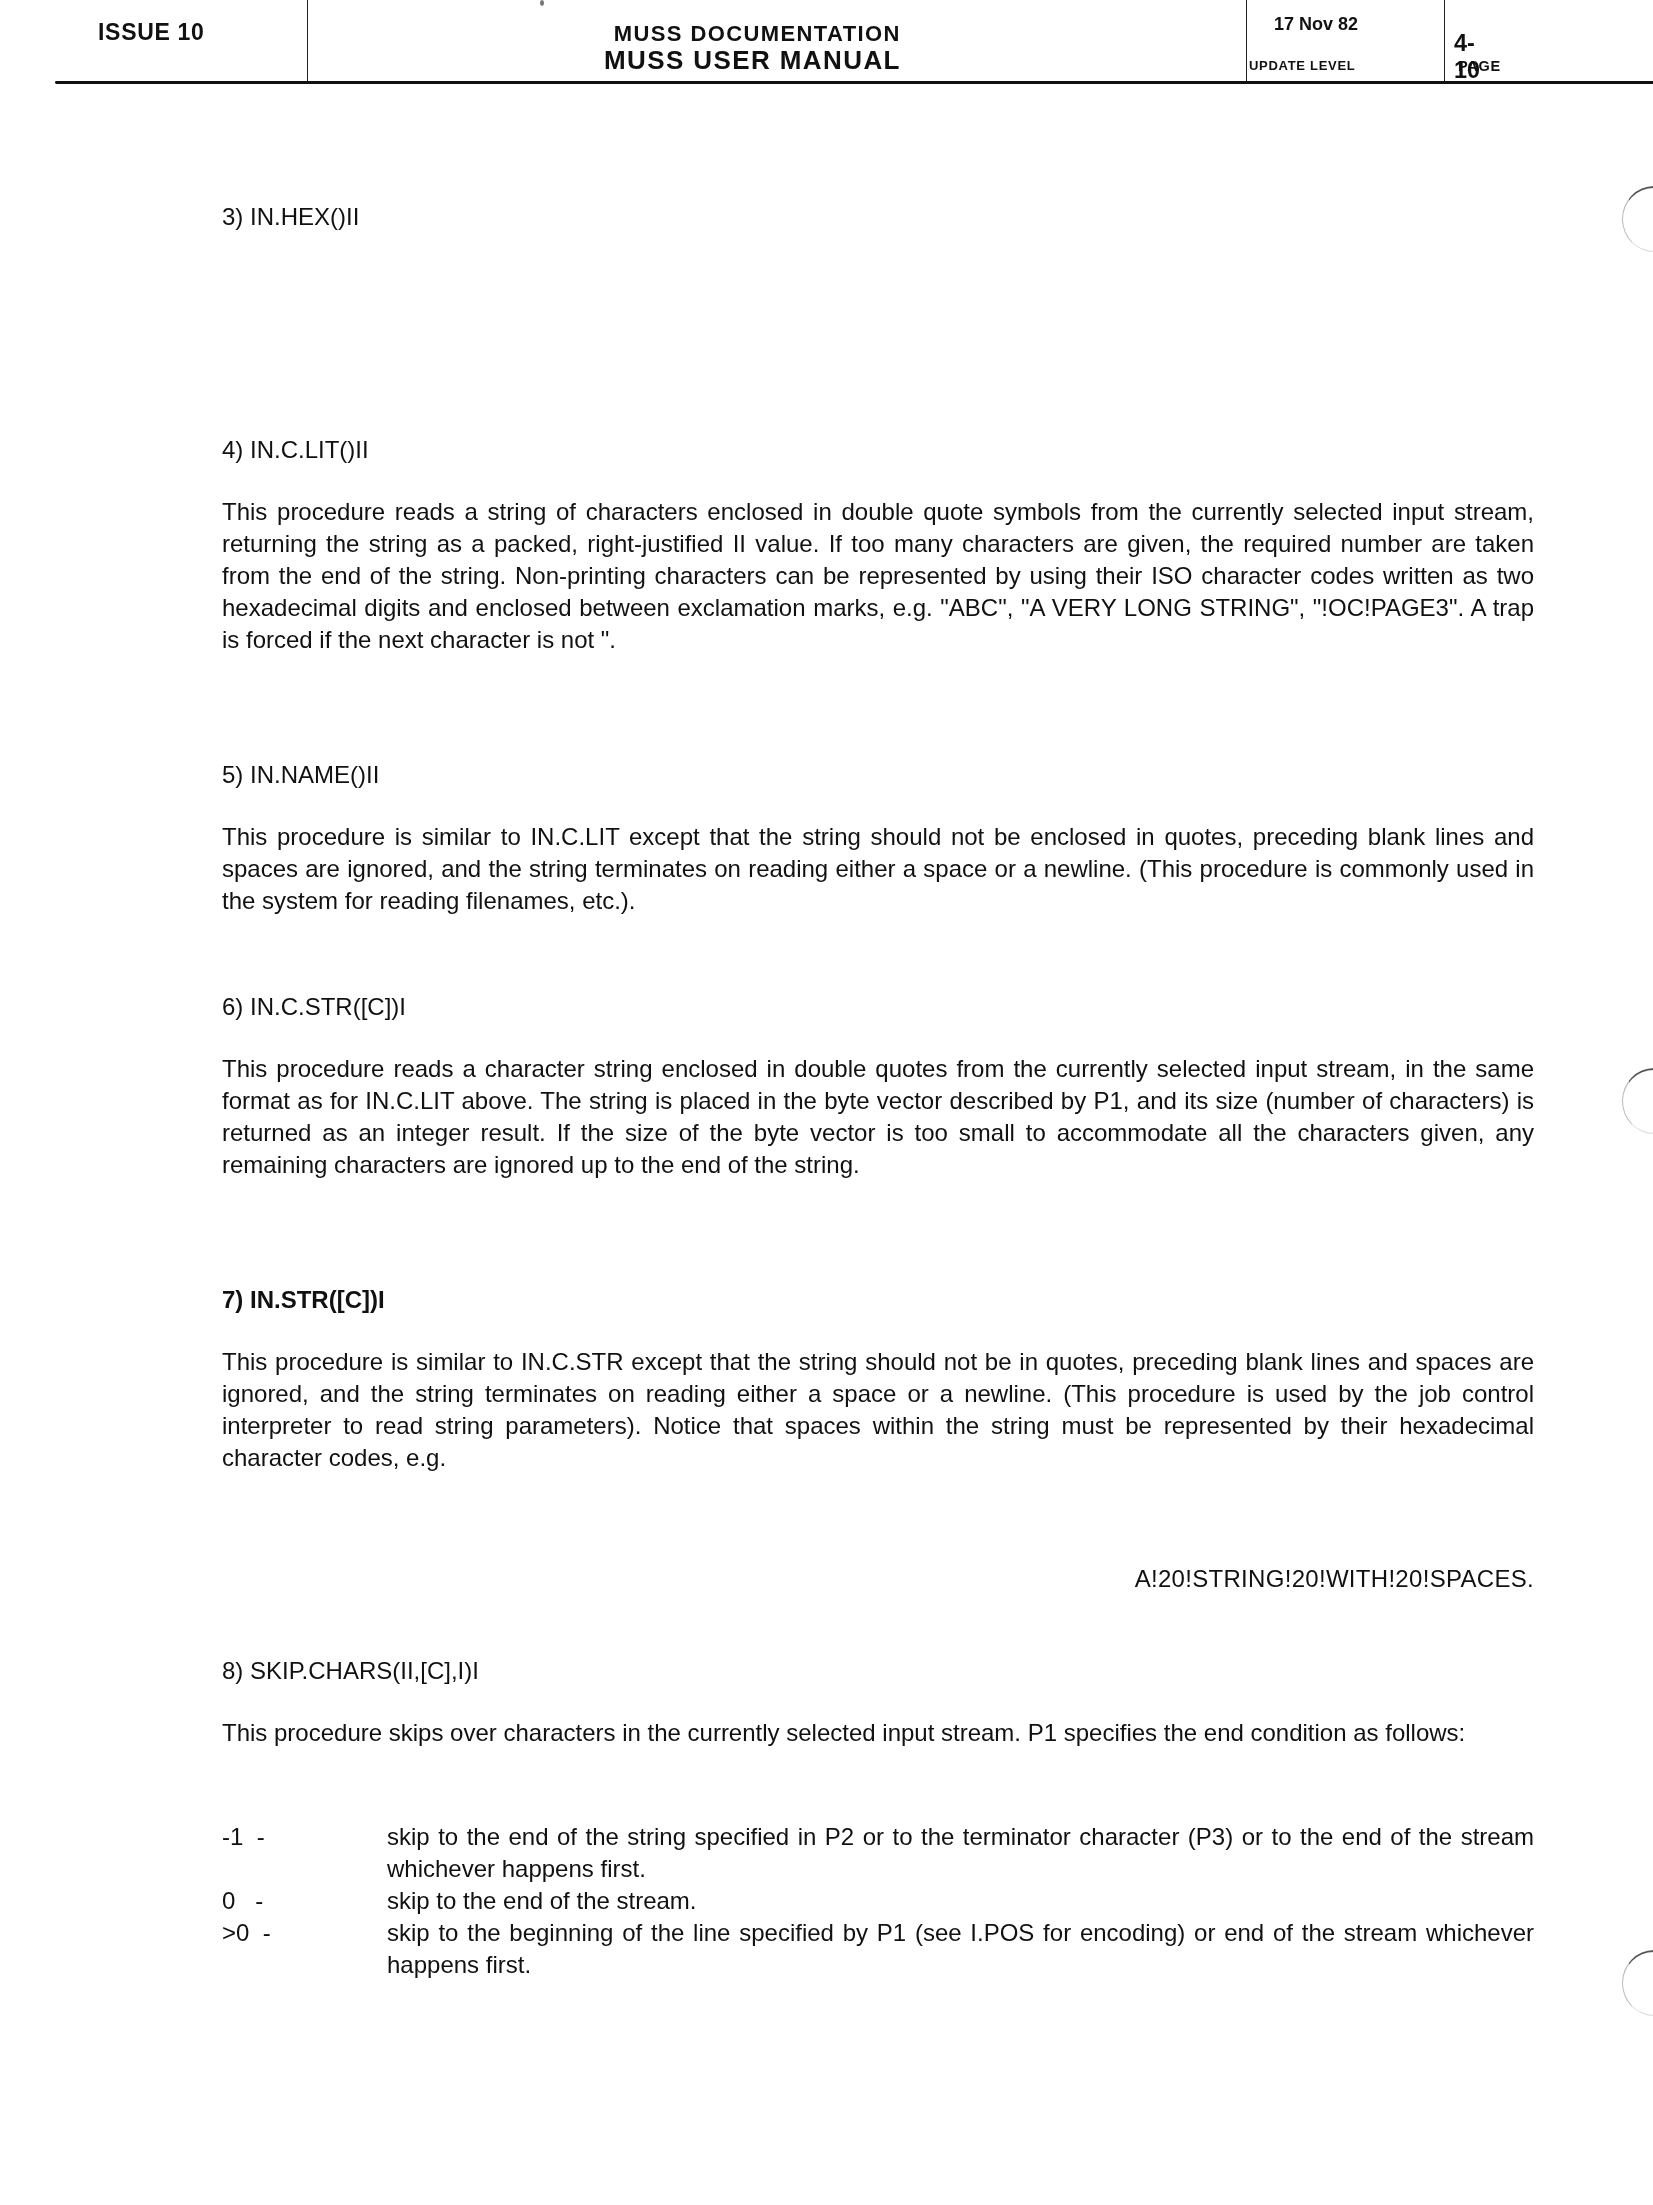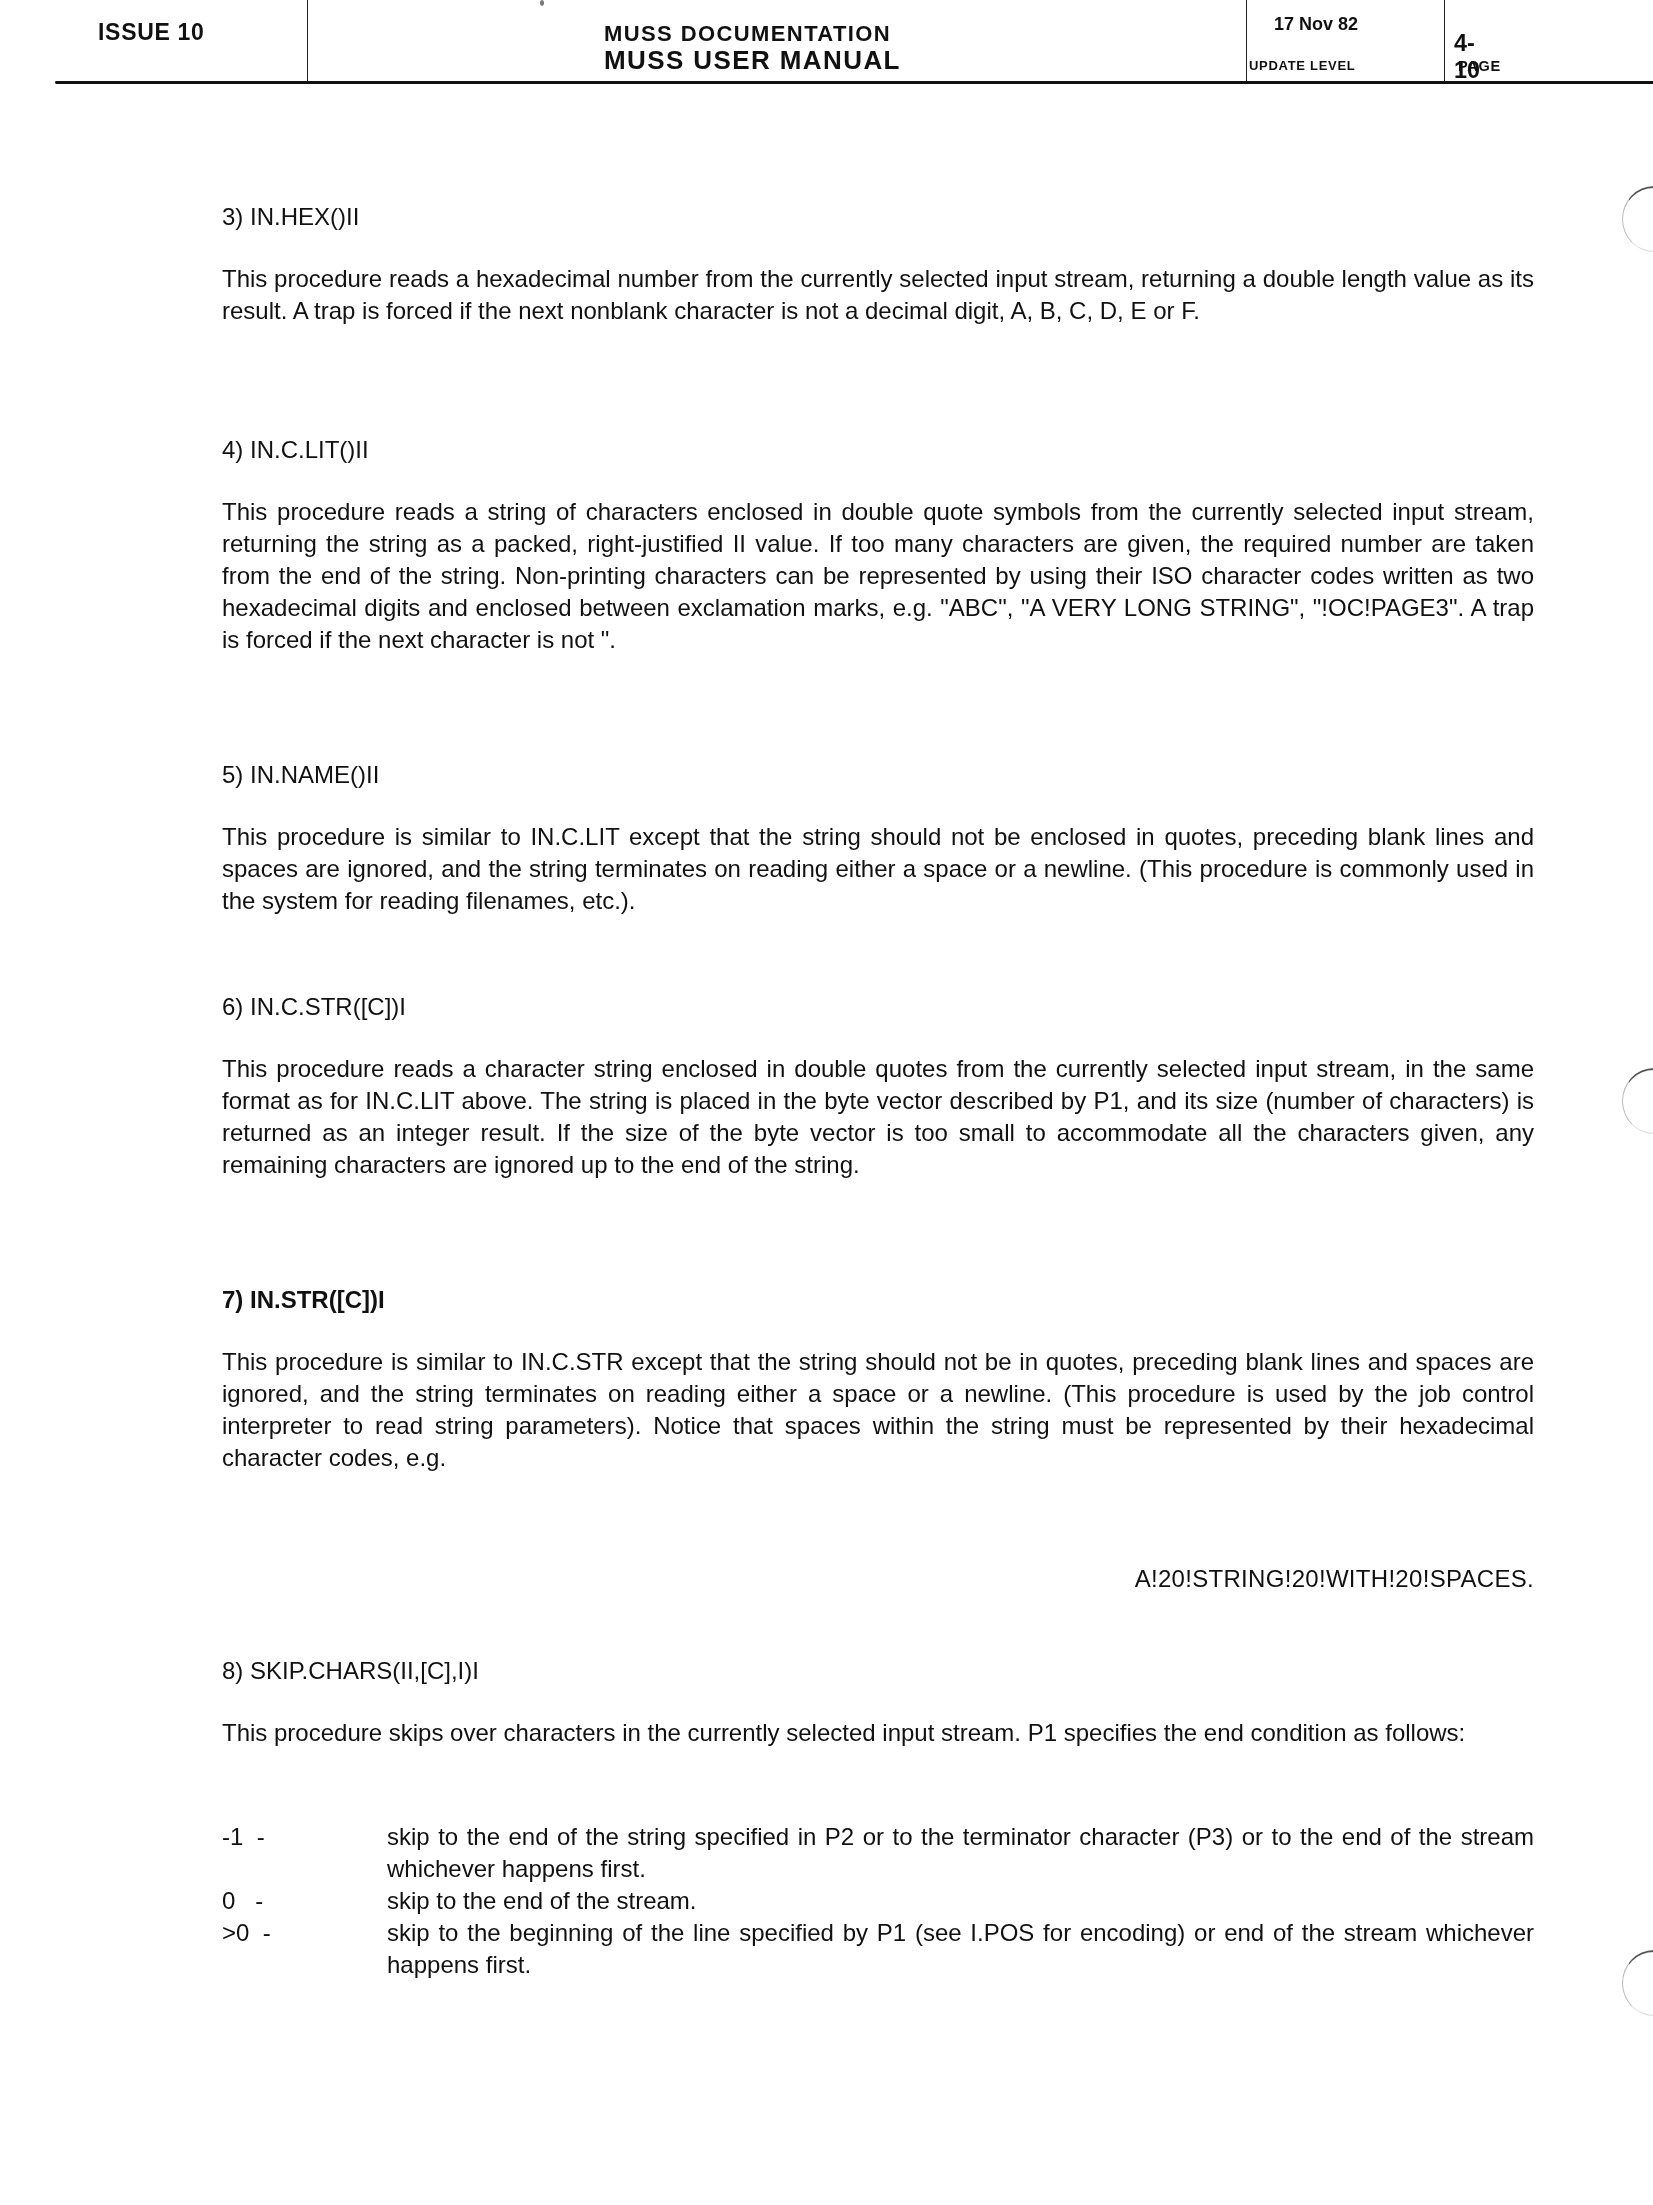--- a/index.html
+++ b/index.html
@@ -12,21 +12,21 @@
     .header .rule {
       position: absolute; left: 55px; top: 81px; width: 1599px; height: 3.4px;
       background: #111; border-radius: 1.4px;
     }
     .header .vline { position: absolute; top: 0; width: 1.4px; background: #222; }
     .hdr-issue {
       position: absolute; left: 98px; top: 19.3px; font-weight: bold; font-size: 23px;
       letter-spacing: 0.7px;
     }
     .hdr-title { position: absolute; left: 604px; top: 23.4px; font-weight: bold; line-height: 1; }
-    .hdr-title .t1 { font-size: 22px; letter-spacing: 1.4px; display: block; }
+    .hdr-title .t1 { font-size: 22px; letter-spacing: 1.4px; display: block; text-align: right; }
     .hdr-title .t2 { font-size: 26px; letter-spacing: 1.4px; display: block; margin-top: 1.4px; }
     .hdr-date { position: absolute; left: 1274px; top: 13.8px; font-weight: bold; font-size: 18px; }
     .hdr-update { position: absolute; left: 1249px; top: 58px; font-weight: bold; font-size: 13px; letter-spacing: 0.7px; }
     .hdr-pageno { position: absolute; left: 1454px; top: 30px; font-weight: bold; font-size: 23.4px; }
     .hdr-pagelbl { position: absolute; left: 1458px; top: 58px; font-weight: bold; font-size: 14.5px; letter-spacing: 0.7px; }
     .dot { position: absolute; left: 540px; top: 0; width: 4.1px; height: 5.5px; border-radius: 50%; background: #777; }
 
     
     .content { position: absolute; left: 222px; top: 200px; width: 1312px; }
     .section { margin: 0; }
@@ -73,21 +73,20 @@
 
 <div class="hole" style="top:186px;"></div>
 <div class="hole" style="top:1068px;"></div>
 <div class="hole" style="top:1950px;"></div>
 
 <div class="content">
 
   <div class="section" style="position:absolute;top:0;width:100%;">
     <h3 class="heading" style="font-weight:normal;">3) IN.HEX()II</h3>
     <div class="gap-head"></div>
-    <p class="para">This procedure reads a hexadecimal number from the currently selected input stream, returning a double length value as its result. A trap is forced if the next nonblank character is not a decimal digit, A, B, C, D, E or F.</p>
   </div>
 
   <div class="section" style="position:absolute;top:233px;width:100%;">
     <h3 class="heading" style="font-weight:normal;">4) IN.C.LIT()II</h3>
     <div class="gap-head"></div>
     <p class="para">This procedure reads a string of characters enclosed in double quote symbols from the currently selected input stream, returning the string as a packed, right-justified II value. If too many characters are given, the required number are taken from the end of the string. Non-printing characters can be represented by using their ISO character codes written as two hexadecimal digits and enclosed between exclamation marks, e.g. "ABC", "A VERY LONG STRING", "!OC!PAGE3". A trap is forced if the next character is not ".</p>
   </div>
 
   <div class="section" style="position:absolute;top:558px;width:100%;">
     <h3 class="heading" style="font-weight:normal;">5) IN.NAME()II</h3>

